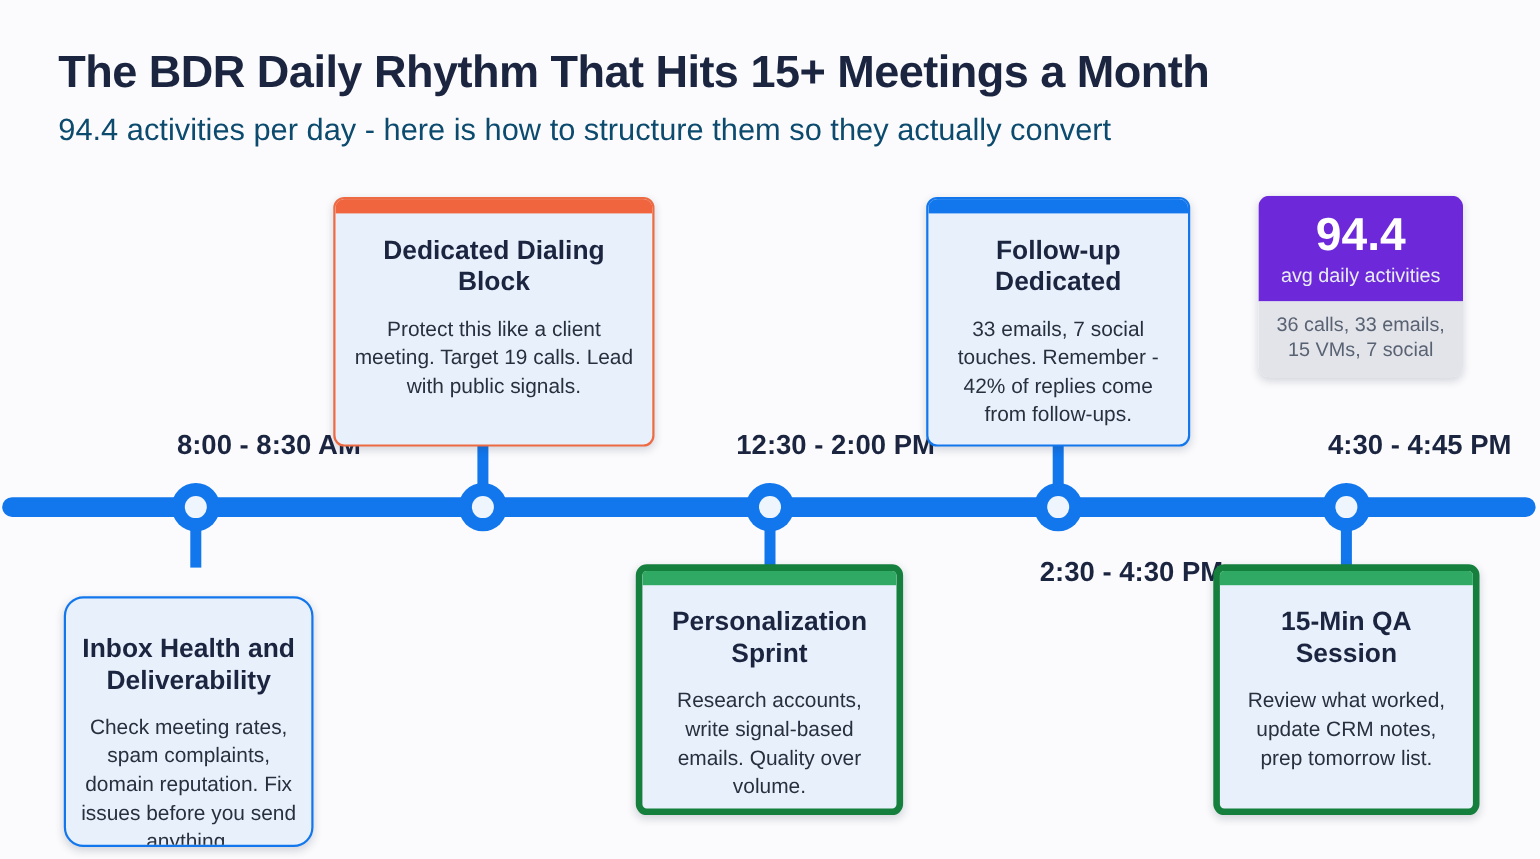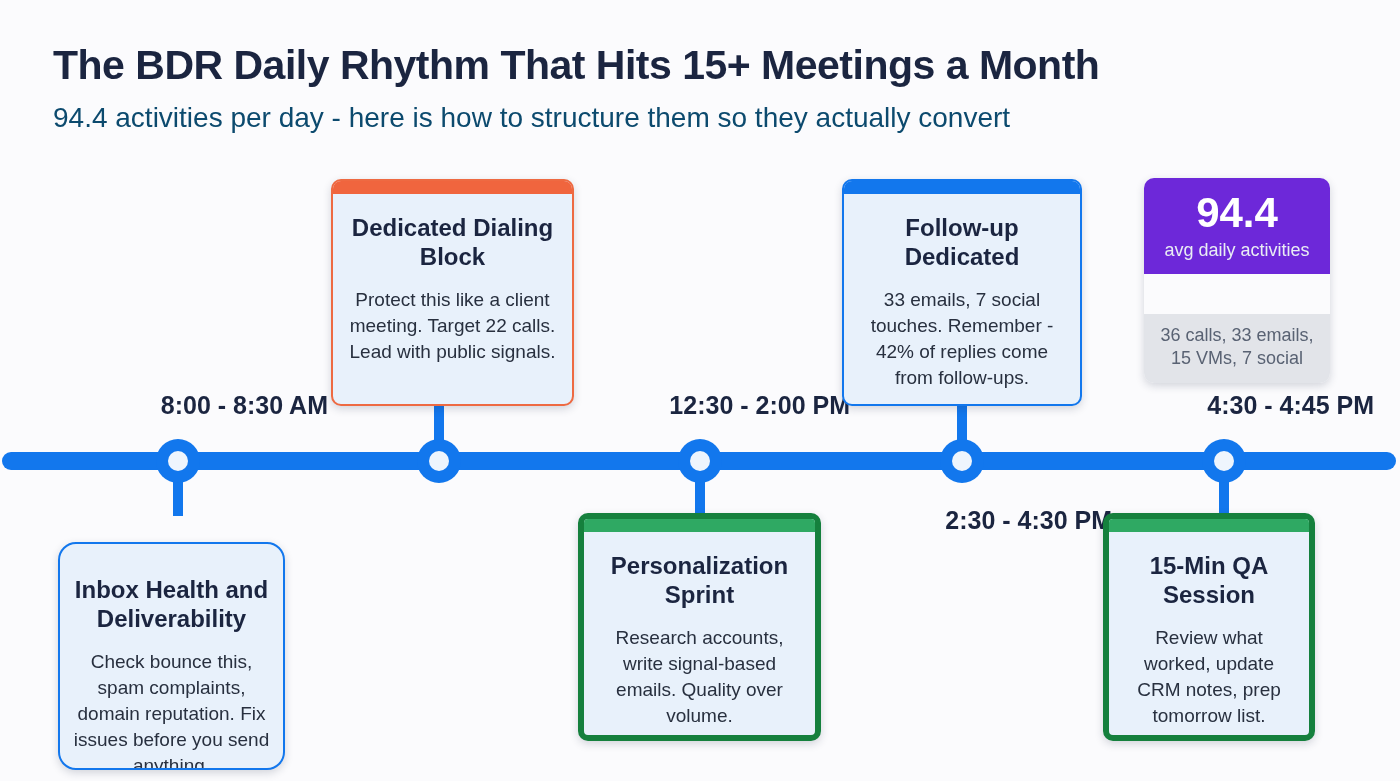--- a/index.html
+++ b/index.html
@@ -130,21 +130,20 @@
     color: #e9edf4;
     margin-top: 5px;
   }
   .stat-bottom {
     background: #e2e4e9;
     padding: 10px 6px 12px;
     font-size: 18px;
     line-height: 1.3;
     color: #596273;
     text-align: center;
-    margin-top: 40px;
   }
 </style>
 </head>
 <body>
 
 <div class="canvas">
 
   <h1 class="title">The BDR Daily Rhythm That Hits 15+ Meetings a Month</h1>
   <div class="subtitle">94.4 activities per day - here is how to structure them so they actually convert</div>
 
@@ -170,51 +169,51 @@
     </div>
   <div class="node" style="left:1202px;">
       <div class="dot"></div>
     </div>
 
   <div class="time-label time-above" style="left:28px;">8:00 - 8:30 AM</div>
   <div class="time-label time-above" style="left:550px;">12:30 - 2:00 PM</div>
   <div class="time-label time-below" style="left:812px;">2:30 - 4:30 PM</div>
   <div class="time-label time-above" style="left:1074px;">4:30 - 4:45 PM</div>
 
-  <div class="card orange" style="left:331px; top:179px; width:243px; height:227px;">
+  <div class="card orange" style="left:303px; top:179px; width:292px; height:227px;">
     <div class="strip"></div>
     <h3>Dedicated Dialing Block</h3>
-    <p>Protect this like a client meeting. Target 22 calls. Lead with public signals.</p>
+    <p>Protect this like a client meeting. Target 19 calls. Lead with public signals.</p>
   </div>
 
   <div class="card blue" style="left:842px; top:179px; width:240px; height:227px;">
     <div class="strip"></div>
     <h3>Follow-up Dedicated</h3>
     <p>33 emails, 7 social touches. Remember - 42% of replies come from follow-ups.</p>
   </div>
 
   <div class="stat-card">
     <div class="stat-top">
       <div class="stat-value">94.4</div>
       <div class="stat-label">avg daily activities</div>
     </div>
     <div class="stat-bottom">36 calls, 33 emails, 15 VMs, 7 social</div>
   </div>
 
   <div class="card blue no-strip" style="left:58px; top:542px; width:227px; height:228px;border-radius:18px;">
 
     <h3>Inbox Health and Deliverability</h3>
-    <p>Check bounce this, spam complaints, domain reputation. Fix issues before you send anything.</p>
+    <p>Check meeting rates, spam complaints, domain reputation. Fix issues before you send anything.</p>
   </div>
 
   <div class="card green" style="left:578px; top:513px; width:243px; height:228px;">
     <div class="strip"></div>
     <h3>Personalization Sprint</h3>
     <p>Research accounts, write signal-based emails. Quality over volume.</p>
   </div>
 
-  <div class="card green" style="left:1103px; top:513px; width:212px; height:228px;">
+  <div class="card green" style="left:1103px; top:513px; width:242px; height:228px;">
     <div class="strip"></div>
     <h3>15-Min QA Session</h3>
     <p>Review what worked, update CRM notes, prep tomorrow list.</p>
   </div>
 
 </div>
 
 </body></html>

